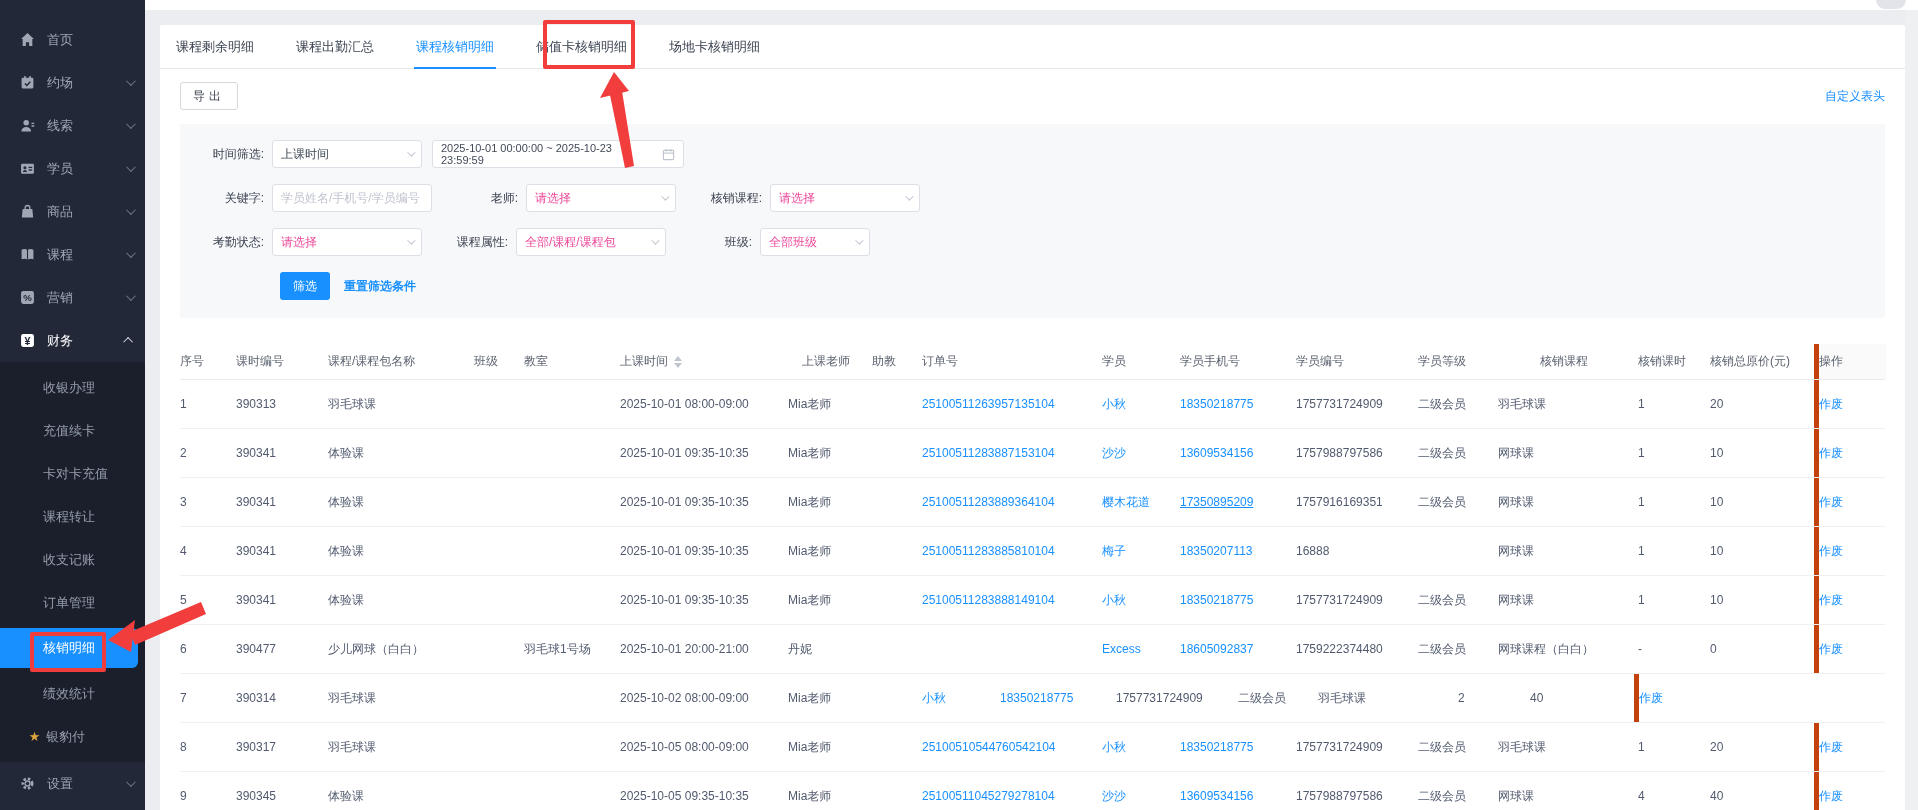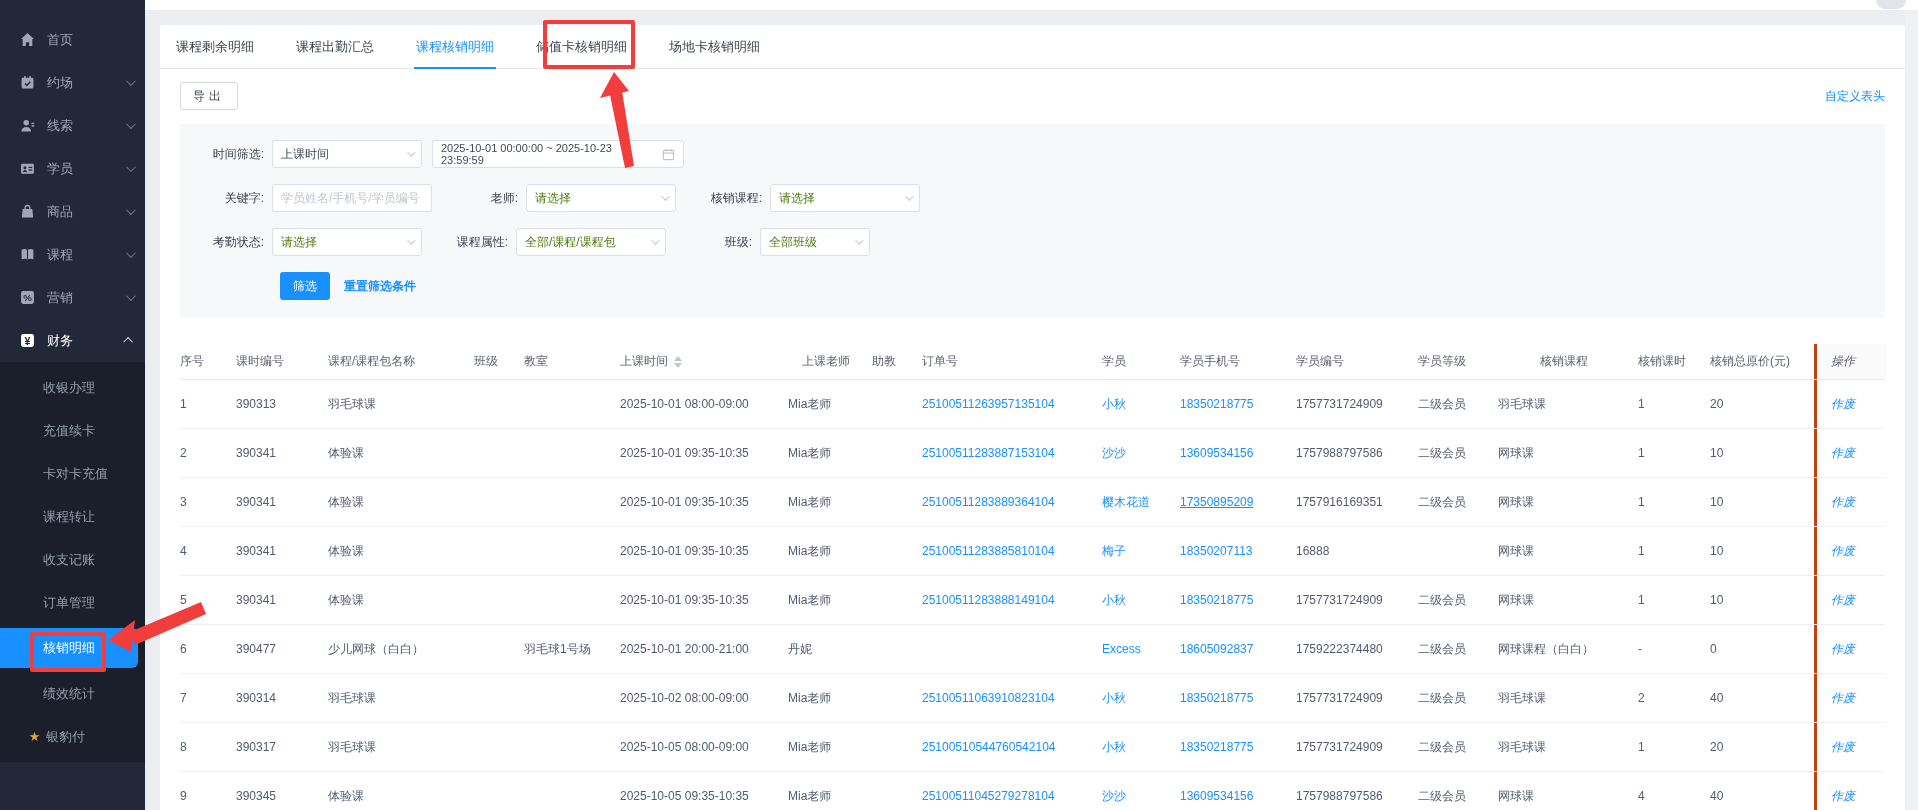--- a/index.html
+++ b/index.html
@@ -44,21 +44,21 @@
   .link { color:#1890ff; cursor:pointer; text-decoration:none; }
   .link-customize { font-size:12px; }
 
   
   .filter-panel { margin-top:14px; background:#f7f8fa; border-radius:2px; padding:16px 0 18px 0; }
   .f-row { display:flex; align-items:center; margin-bottom:16px; }
   .f-label { width:92px; flex:none; text-align:right; padding-right:8px; font-size:12px; color:#3c4351;}
   .f-label.g { width:76px; margin-left:18px; }
   .ctl { height:28px; background:#fff; border:1px solid #dcdfe6; border-radius:3px;
     display:flex; align-items:center; justify-content:space-between; padding:0 8px; font-size:12px;}
-  .sel { width:150px; color:#4d7c0f; cursor:pointer;}
+  .sel { width:150px; color:#ec4899; cursor:pointer;}
   .sel .val { overflow:hidden; white-space:nowrap; }
   .sel.has-value { color:#414957; }
   .sel .chev2 { width:6px; height:6px; border-right:1.2px solid #c0c4cc; border-bottom:1.2px solid #c0c4cc;
     transform:rotate(45deg) translateY(-2px); flex:none; margin-left:6px;}
   .date-ctl { width:252px; margin-left:10px; color:#414957; font-size:11px; cursor:pointer;}
   .date-ctl .cal { color:#c0c4cc; flex:none; margin-left:6px; display:inline-flex;}
   input.keyword { width:160px; height:28px; border:1px solid #dcdfe6; border-radius:3px;
     padding:0 8px; font-size:12px; color:#414957; background:#fff; outline:none; font-family:inherit;}
   input.keyword::placeholder { color:#c0c4ce; }
   .f-actions { display:flex; align-items:center; gap:14px; padding-left:100px; margin-top:2px;}
@@ -68,21 +68,21 @@
 
   
   .table { margin-top:26px; }
   .thead { display:flex; height:36px; align-items:stretch; border-bottom:1px solid #e8eaec; }
   .th { font-size:12px; color:#5c6370; padding-right:8px; flex:none; display:flex; align-items:center;
     white-space:nowrap; overflow:hidden;}
   .tr { display:flex; height:49px; align-items:stretch; border-bottom:1px solid #eef0f4; }
   .td { font-size:12px; color:#515a6e; padding-right:8px; flex:none; display:flex; align-items:center;
     white-space:nowrap; overflow:hidden;}
   .td.is-link { color:#1890ff; cursor:pointer; }
-  .cell-fixed { border-left:3px solid #c2410c; padding-left:14px; background:#fff;font-style:italic;}
+  .cell-fixed { border-left:5px solid #c2410c; background:#fff;}
   .thead .cell-fixed { background:#fafafa; }
   .sorter { display:inline-flex; flex-direction:column; margin-left:6px; gap:2px; cursor:pointer;}
   .sorter i { width:0; height:0; border-left:4px solid transparent; border-right:4px solid transparent; display:block;}
   .sorter .up { border-bottom:5px solid #c0c4cc; }
   .sorter .dn { border-top:5px solid #c0c4cc; }
 
   
   .scroll-strip { width:13px; flex:none; background:#eef0f2; }
   .scroll-strip .cap { height:10px; background:#fff; }
 
@@ -213,20 +213,30 @@
           </div>
           <div class="sub-item star-item">
             <span class="icon star">
               <svg viewBox="0 0 14 14">
                 <text x="7" y="11.6" text-anchor="middle" font-size="12" fill="#e0a63f">★</text>
               </svg>
             </span>
             <span>银豹付</span>
           </div>
         </div>
+        <div class="side-item">
+          <span class="icon">
+            <svg viewBox="0 0 14 14">
+              <circle cx="7" cy="7" r="4.4" fill="none" stroke="currentColor" stroke-width="2.4" stroke-dasharray="2.3 1.8"></circle>
+              <circle cx="7" cy="7" r="2.3" fill="none" stroke="currentColor" stroke-width="1.3"></circle>
+            </svg>
+          </span>
+          <span class="lbl">设置</span>
+          <span class="chev down"></span>
+        </div>
       </nav>
   </aside>
 
   <div class="main">
     <div class="top-strip"></div>
     <div class="card">
       <div class="tabs">
           <div class="tab">课程剩余明细</div>
           <div class="tab">课程出勤汇总</div>
           <div class="tab active">课程核销明细</div>
@@ -472,21 +482,20 @@
             </div>
             <div class="tr">
               <div class="td" style="width: 56px;">7</div>
               <div class="td" style="width: 92px;">390314</div>
               <div class="td" style="width: 146px;">羽毛球课</div>
               <div class="td" style="width: 50px;"></div>
               <div class="td" style="width: 96px;"></div>
               <div class="td" style="width: 168px;">2025-10-02 08:00-09:00</div>
               <div class="td" style="width: 84px;">Mia老师</div>
               <div class="td" style="width: 50px;"></div>
-              <div class="td is-link" style="width: 180px;">25100511063910823104</div>
               <div class="td is-link" style="width: 78px;">小秋</div>
               <div class="td is-link" style="width: 116px;">18350218775</div>
               <div class="td" style="width: 122px;">1757731724909</div>
               <div class="td" style="width: 80px;">二级会员</div>
               <div class="td" style="width: 140px;">羽毛球课</div>
               <div class="td" style="width: 72px;">2</div>
               <div class="td" style="width: 104px;">40</div>
               <div class="td cell-fixed is-link" style="width: 72px;">作废</div>
             </div>
             <div class="tr">

